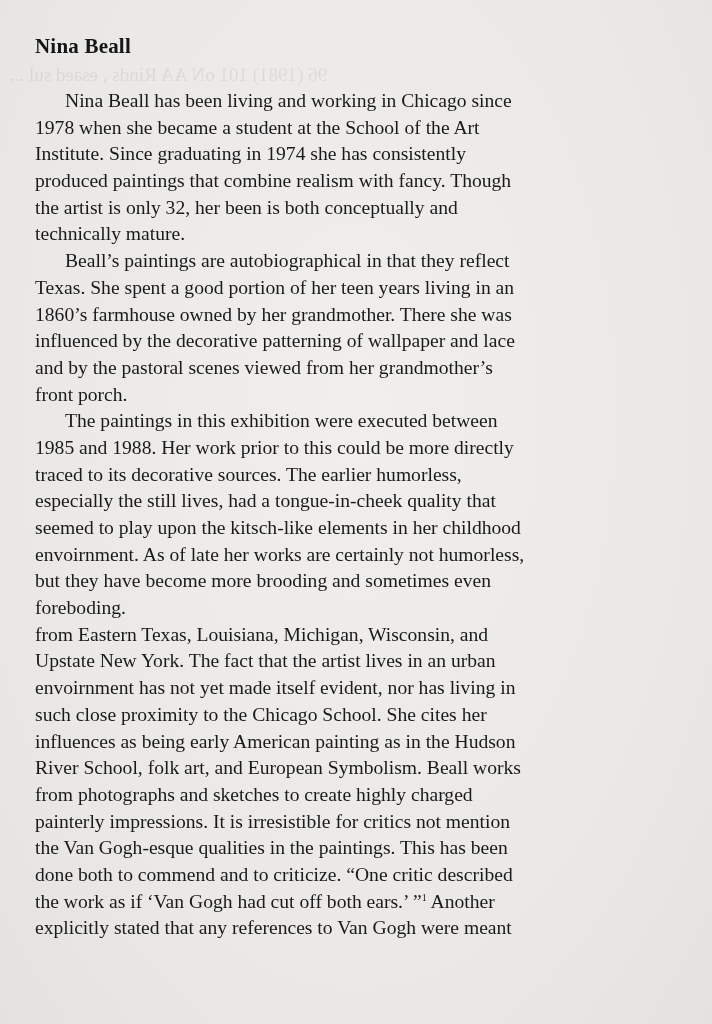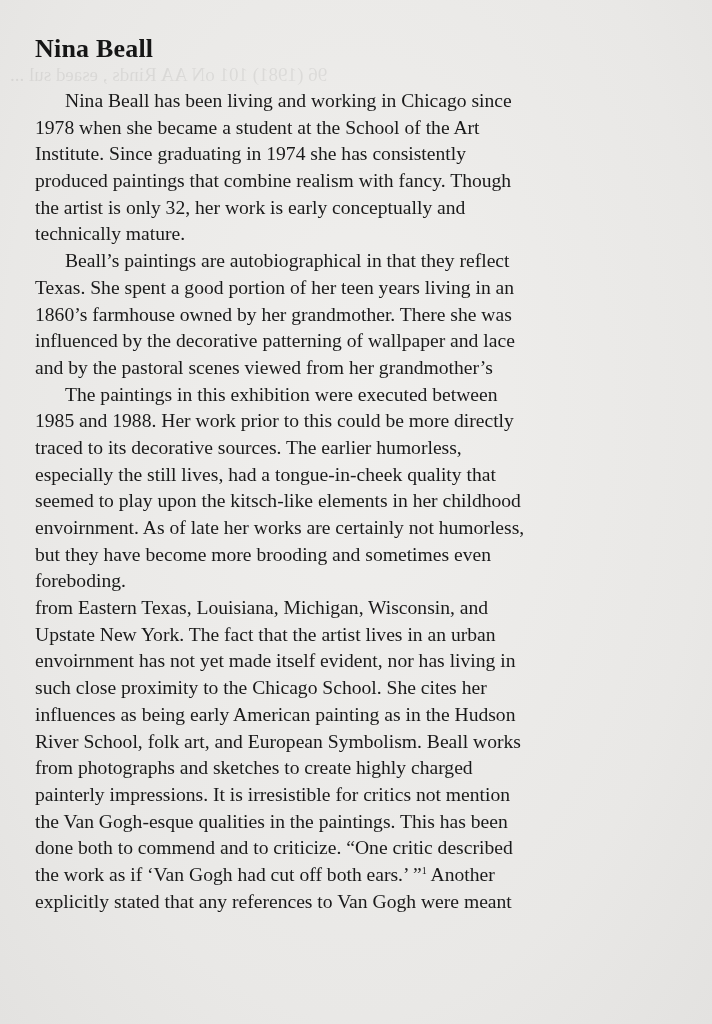--- a/index.html
+++ b/index.html
@@ -33,21 +33,21 @@
       transform: scaleX(-1);
       white-space: nowrap;
       pointer-events: none;
     }
     .title {
       position: absolute;
       left: 35px;
       top: 34px;
       font-family: "Liberation Serif", serif;
       font-weight: bold;
-      font-size: 26px;
+      font-size: 21px;
       letter-spacing: 0.2px;
       color: #161616;
       margin: 0;
     }
     .body {
       position: absolute;
       left: 35px;
       top: 88px;
       width: 650px;
     }
@@ -76,30 +76,31 @@
 
   <h1 class="title">Nina Beall</h1>
 
   <div class="body">
 
     <div>
       <div class="line indent">Nina Beall has been living and working in Chicago since</div>
       <div class="line">1978 when she became a student at the School of the Art</div>
       <div class="line">Institute. Since graduating in 1974 she has consistently</div>
       <div class="line">produced paintings that combine realism with fancy. Though</div>
-      <div class="line">the artist is only 32, her work is early conceptually and</div>
+      <div class="line">the artist is only 32, her been is both conceptually and</div>
       <div class="line">technically mature.</div>
     </div>
 
     <div>
       <div class="line indent">Beall’s paintings are autobiographical in that they reflect</div>
       <div class="line">Texas. She spent a good portion of her teen years living in an</div>
       <div class="line">1860’s farmhouse owned by her grandmother. There she was</div>
       <div class="line">influenced by the decorative patterning of wallpaper and lace</div>
       <div class="line">and by the pastoral scenes viewed from her grandmother’s</div>
+      <div class="line">front porch.</div>
     </div>
 
     <div>
       <div class="line indent">The paintings in this exhibition were executed between</div>
       <div class="line">1985 and 1988. Her work prior to this could be more directly</div>
       <div class="line">traced to its decorative sources. The earlier humorless,</div>
       <div class="line">especially the still lives, had a tongue-in-cheek quality that</div>
       <div class="line">seemed to play upon the kitsch-like elements in her childhood</div>
       <div class="line">envoirnment. As of late her works are certainly not humorless,</div>
       <div class="line">but they have become more brooding and sometimes even</div>

